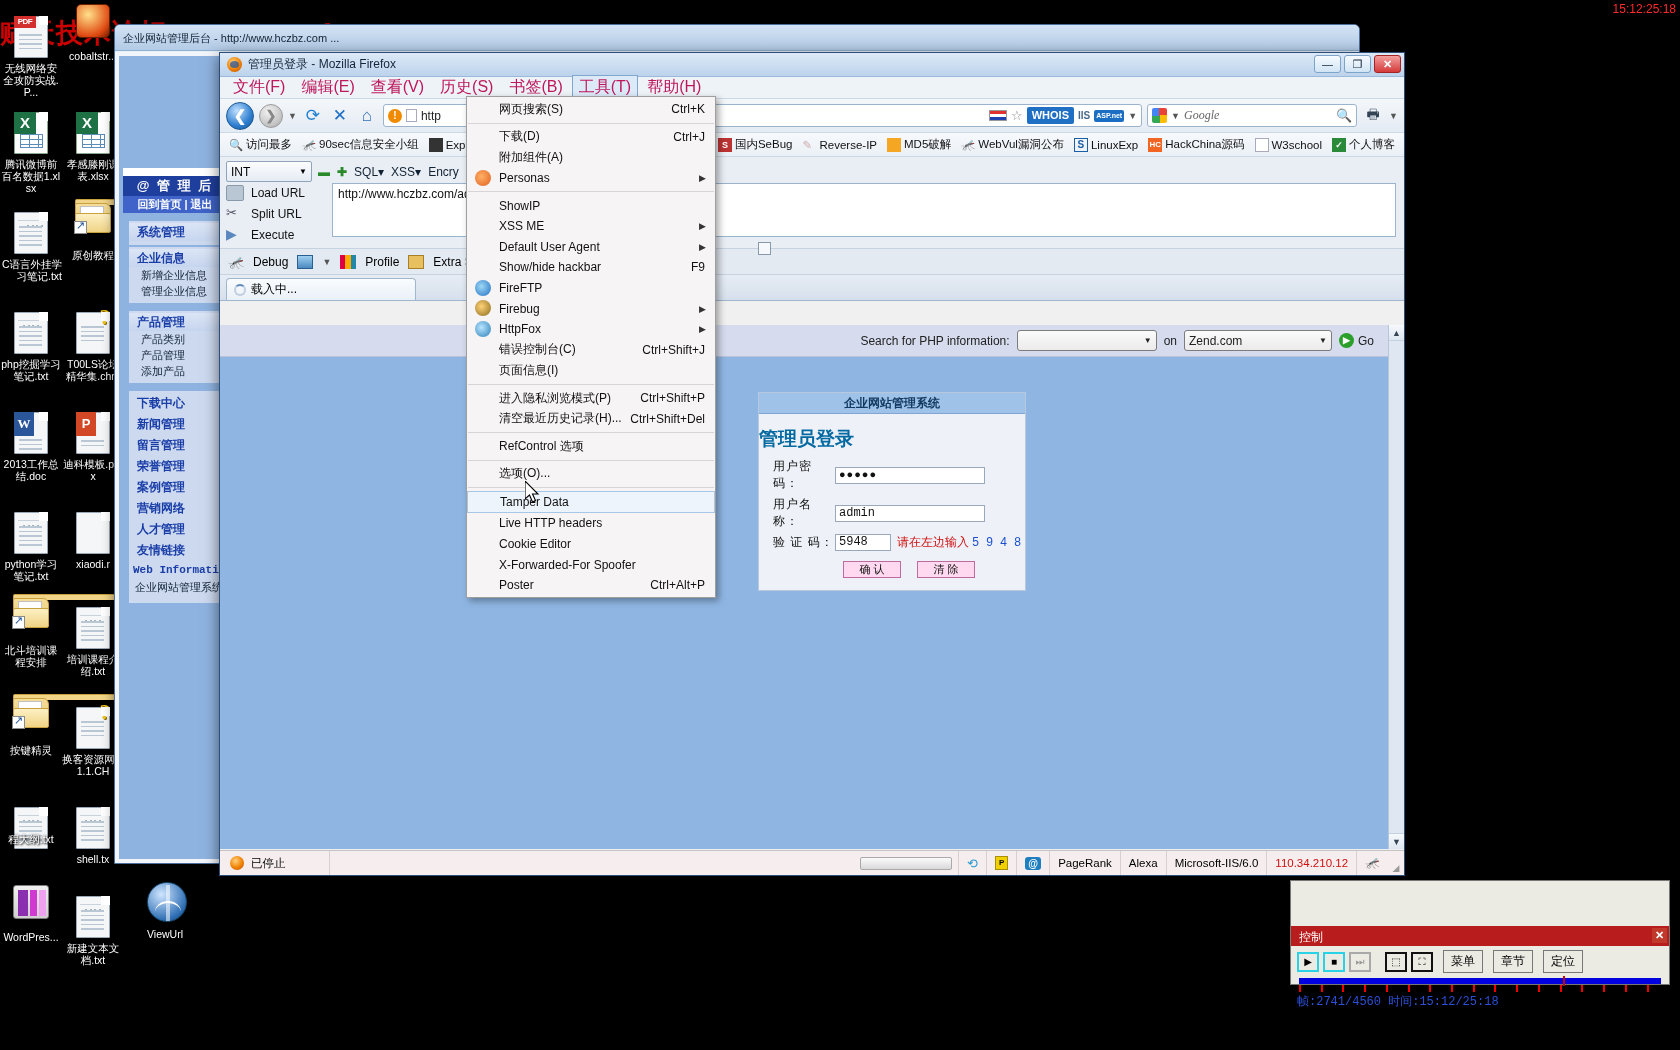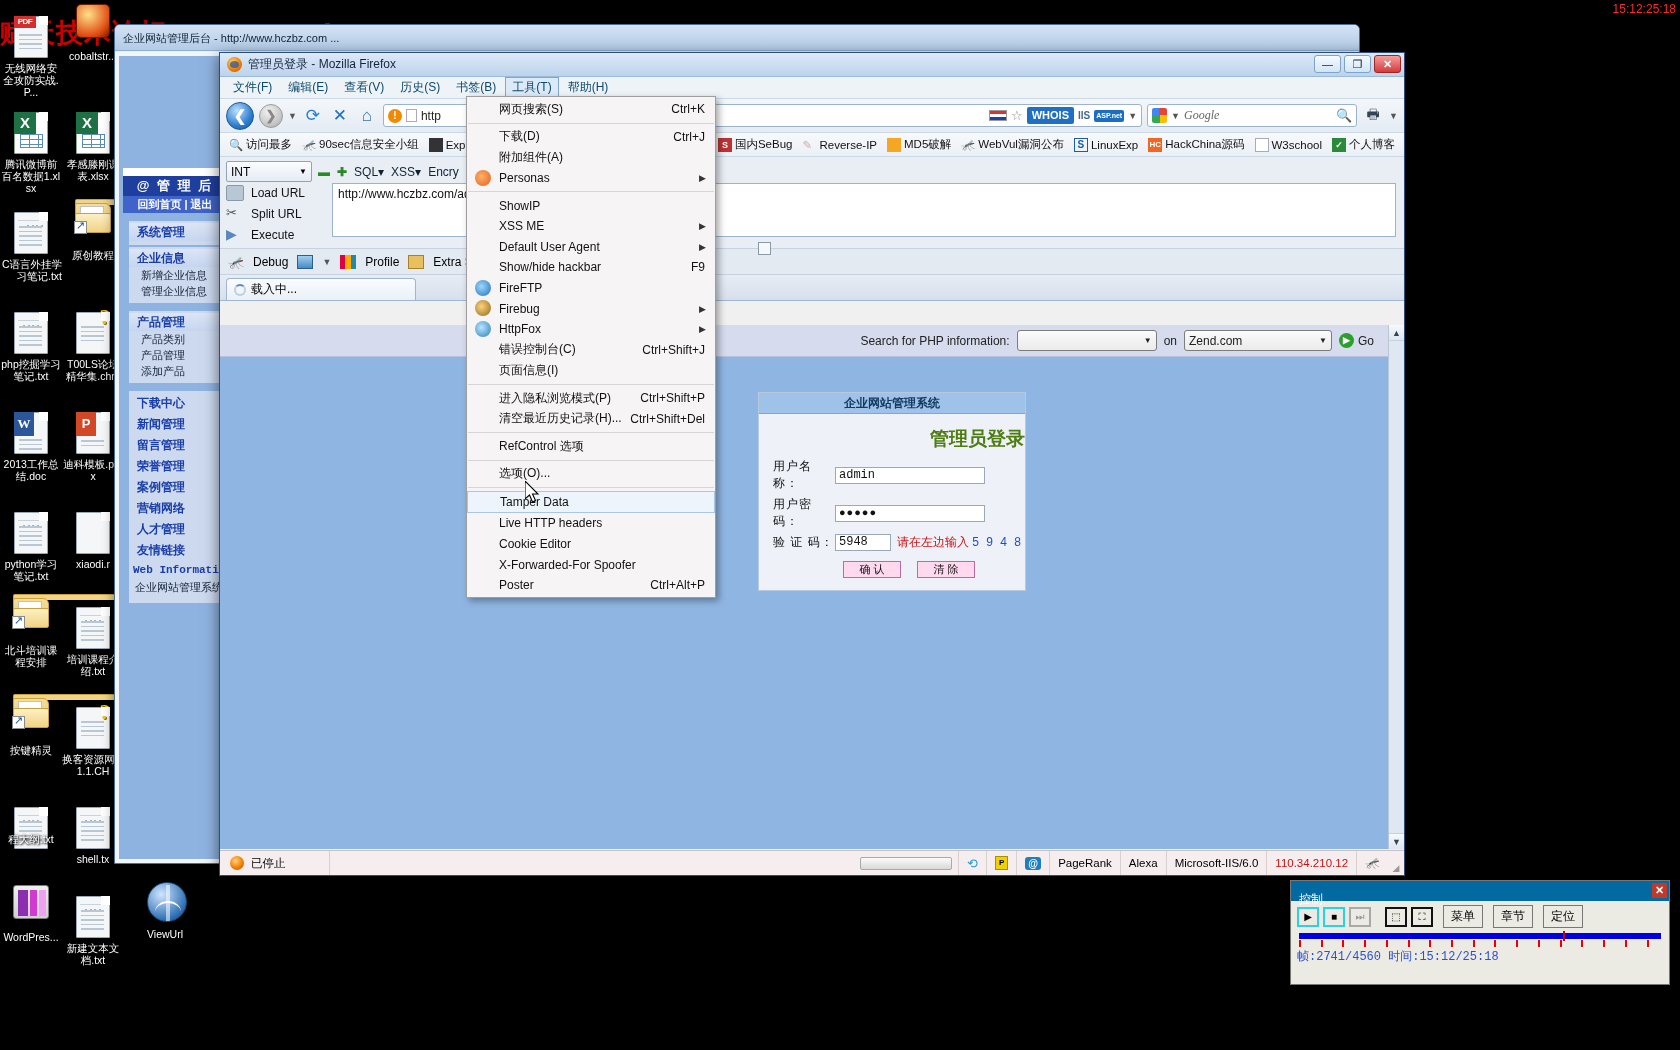--- a/index.html
+++ b/index.html
@@ -141,21 +141,21 @@
     background:#2a5699;border-radius:50%;opacity:.75;}
   #ff-title-text { font-size:12px; color:#14263b; white-space:nowrap; }
   .win-btns { position:absolute; right:3px; top:2px; display:flex; gap:3px; }
   .win-btn { width:27px; height:18px; border:1px solid #7ea3c8; border-radius:3px;
     background:linear-gradient(#f6fbff,#d2e4f5); font-size:11px; line-height:16px;
     text-align:center; color:#123; }
   .win-btn.close { background:linear-gradient(#f4a0a0,#d43a3a); border-color:#a32222; color:#fff; font-weight:bold;}
 
   #ff-menubar { height:22px; background:#eef3f8; border-bottom:1px solid #cbd8e6;
      display:flex; align-items:center; padding-left:6px; gap:2px; position:relative; z-index:5;}
-  .menu-item { font-size:12px; padding:2px 7px; color:#0c4a6e; }
+  .menu-item { font-size:16px; padding:2px 7px; color:#be185d; }
   .menu-item.active { background:#dce9f7; border:1px solid #7fa7cf; padding:1px 6px; }
 
   #ff-navbar { height:34px; background:linear-gradient(#f4f7fa,#e4ebf3);
      border-bottom:1px solid #cbd8e6; display:flex; align-items:center; padding:0 6px; gap:5px;}
   .nav-btn-back { width:28px; height:28px; border-radius:50%;
      background:radial-gradient(circle at 38% 30%, #bfe0ff, #2f7fd0 60%, #14538f);
      border:1px solid #1c5a94; color:#fff; font:bold 15px/26px "Liberation Sans",sans-serif;
      text-align:center; flex:none;}
   .nav-btn-fwd { width:24px; height:24px; border-radius:50%;
      background:radial-gradient(circle at 38% 30%, #f2f2f2, #c9c9c9 60%, #a8a8a8);
@@ -229,22 +229,22 @@
   .sc-arrow { height:16px; text-align:center; font-size:9px; line-height:16px; color:#345;
      background:linear-gradient(#f6f9fc,#dde6f0); border-bottom:1px solid #c4d1df;}
   .sc-arrow.bot { position:absolute; bottom:0; left:0; right:0; border-bottom:0; border-top:1px solid #c4d1df;}
 
   
   #site-content { position:absolute; left:0; top:32px; right:16px; bottom:0; background:#8fb6e3; overflow:hidden;}
   #login-card { position:absolute; left:538px; top:35px; width:268px; background:#eef2f8;
      border:1px solid #b9c8dc; }
   #login-card .lc-head { background:#9fc3e8; border-bottom:1px solid #7fa7cf;
      text-align:center; font:bold 12px/20px "Liberation Sans",sans-serif; color:#143a63; }
-  #login-card .lc-title { text-align:right; font:bold 19px/30px "Liberation Serif",serif;
-     color:#4d7c0f; padding-top:10px; }
+  #login-card .lc-title { text-align:left; font:bold 19px/30px "Liberation Serif",serif;
+     color:#0369a1; padding-top:10px; }
   .lf-row { display:flex; align-items:center; margin:4px 0 0 14px; font-size:12px; }
   .lf-label { width:62px; color:#111; letter-spacing:1px;}
   .lf-input { width:150px; height:17px; background:#fff; border:1px solid #9aa8bb;
      font:12px/15px "Liberation Mono", monospace; padding:0 3px; color:#111;}
   .lf-input.small { width:56px; }
   .lf-dots { letter-spacing:1px; font-size:11px; }
   .lf-hint { color:#d01010; font-size:12px; margin-left:6px; white-space:nowrap;}
   .lf-hint b { color:#1a4fd0; font-weight:normal; letter-spacing:2px;}
   .lf-btns { display:flex; gap:16px; margin:10px 0 12px 84px; }
   .lf-btn { width:58px; height:17px; background:#ffd9f0; border:1px solid #c06ba0;
@@ -266,22 +266,22 @@
      border:1px solid #a9a9a9; border-radius:2px; margin-right:6px;}
   .sb-cell { padding:0 8px; height:100%; display:flex; align-items:center;
      border-left:1px solid #d8cfcf; white-space:nowrap;}
   .sb-cell.ip { color:#d01010; }
   .sb-grip { width:16px; height:100%; display:flex; align-items:flex-end; justify-content:center;
      color:#999; font-size:9px; padding-bottom:2px;}
 
   
   #player { position:absolute; left:1290px; top:880px; width:380px; height:105px;
      background:#ecebe3; border:1px solid #777; }
-  #player .p-title { height:20px; background:#0369a1; color:#fff; font-size:12px;
-     padding:10px 0 0 8px; position:relative; }
+  #player .p-title { height:20px; background:#b91c1c; color:#fff; font-size:12px;
+     padding:3px 0 0 8px; position:relative;margin-top:45px; }
   #player .p-close { position:absolute; right:2px; top:2px; width:15px; height:15px;
      background:#c0392b; color:#fff; font:bold 11px/14px "Liberation Sans",sans-serif; text-align:center;}
   #player .p-btns { display:flex; align-items:center; gap:4px; padding:4px 0 0 6px; }
   .pb { width:22px; height:20px; border:2px solid #2ad2e6; background:#ecebe3;
      display:flex; align-items:center; justify-content:center; font-size:10px;}
   .pb.dim { border-color:#a9a9a9; color:#999; }
   .pb.dark { border-color:#111; }
   .pb-text { border:1px solid #777; background:#ecebe3; padding:2px 7px; font-size:12px; margin-left:6px;}
   #player .p-track { margin:5px 8px 0; height:6px; background:#0000e0; position:relative;}
   #player .p-track .ph { position:absolute; left:73%; top:-2px; width:2px; height:10px; background:#c00;}
@@ -817,27 +817,27 @@
     </div>
 
     <div id="site-content">
       <div id="lock-img"></div>
 
       <div id="login-card">
         <div class="lc-head">企业网站管理系统</div>
         <div class="lc-title">管理员登录</div>
 
         <div class="lf-row">
+          <span class="lf-label">用户密码：</span>
+          <span class="lf-input lf-dots">●●●●●</span>
+        </div>
+
+        <div class="lf-row">
           <span class="lf-label">用户名称：</span>
           <span class="lf-input">admin</span>
-        </div>
-
-        <div class="lf-row">
-          <span class="lf-label">用户密码：</span>
-          <span class="lf-input lf-dots">●●●●●</span>
         </div>
 
         <div class="lf-row">
           <span class="lf-label">验 证 码：</span>
           <span class="lf-input small">5948</span>
           <span class="lf-hint">
             <span>请在左边输入</span>
             <b>5 9 4 8</b>
           </span>
         </div>

